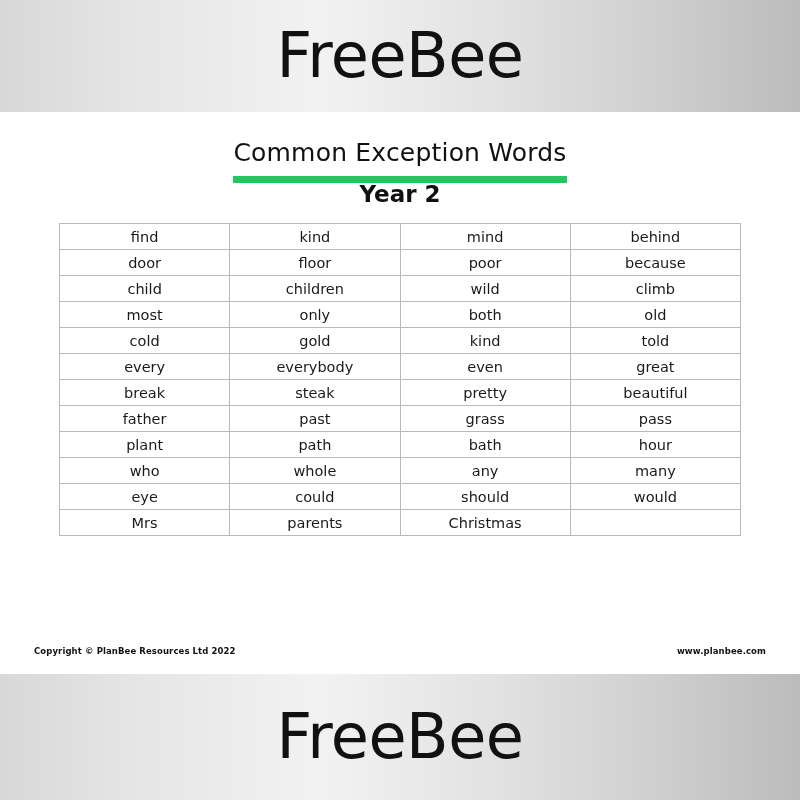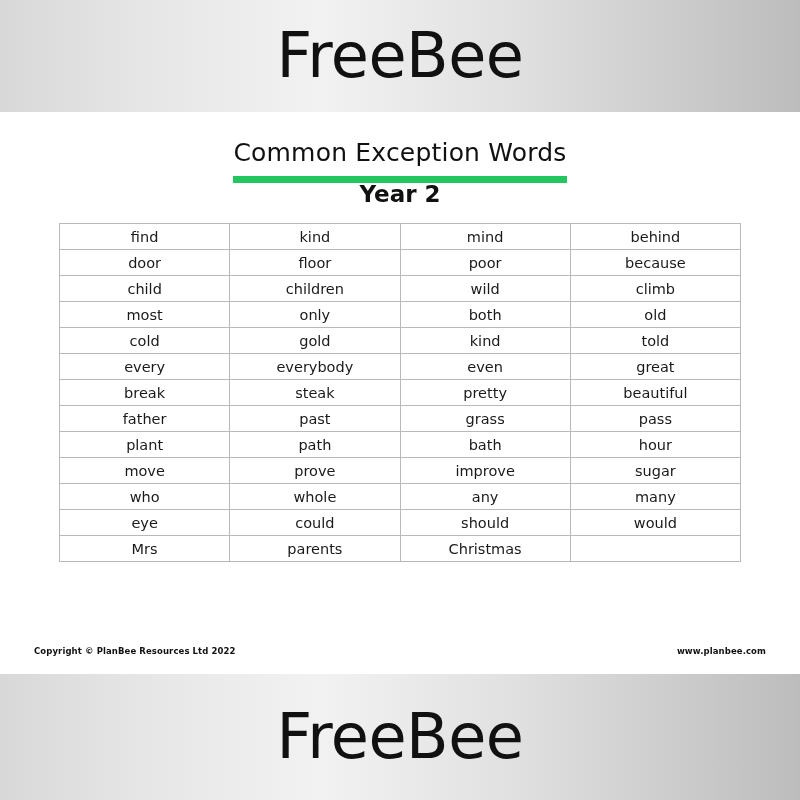--- a/index.html
+++ b/index.html
@@ -189,26 +189,20 @@
             <td>grass</td>
             <td>pass</td>
           </tr>
           <tr>
             <td>plant</td>
             <td>path</td>
             <td>bath</td>
             <td>hour</td>
           </tr>
           <tr>
-            <td>move</td>
-            <td>prove</td>
-            <td>improve</td>
-            <td>sugar</td>
-          </tr>
-          <tr>
             <td>who</td>
             <td>whole</td>
             <td>any</td>
             <td>many</td>
           </tr>
           <tr>
             <td>eye</td>
             <td>could</td>
             <td>should</td>
             <td>would</td>

